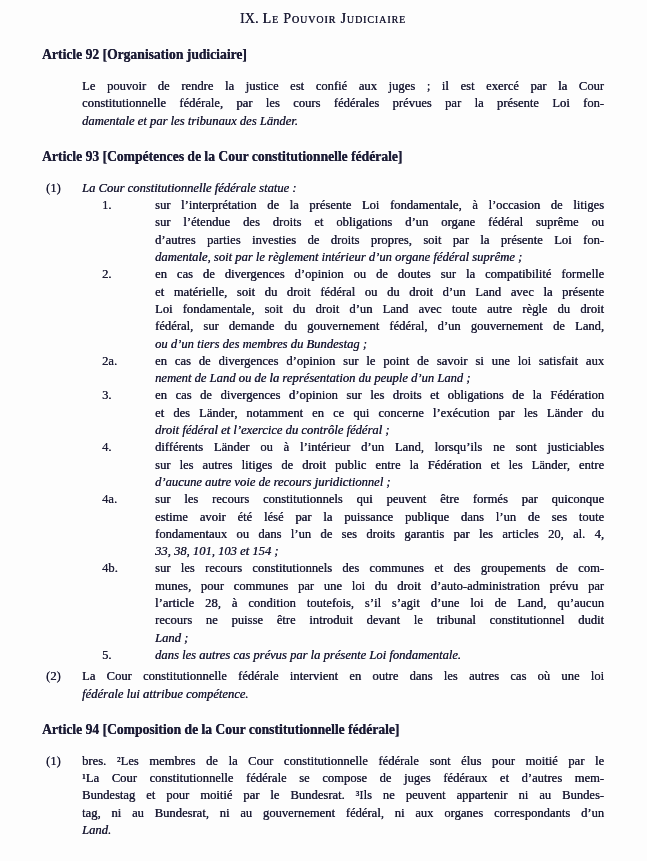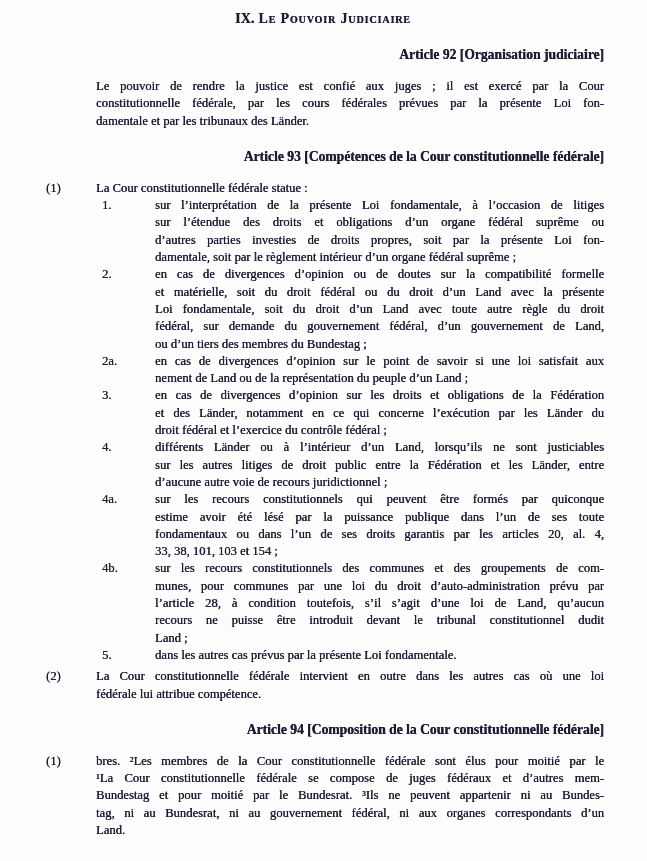--- a/index.html
+++ b/index.html
@@ -15,44 +15,43 @@
     padding: 10px 43px 0 42px;
     background: var(--paper);
     overflow: hidden;
     font-family: "Liberation Serif", "DejaVu Serif", serif;
     font-size: 12.6px;
     color: var(--ink);
     text-shadow: 0.3px 0 0 currentColor; 
   }
   .section-title {
     text-align: center;
-    font-weight: bold;
+    font-weight: normal;
     font-size: 13.8px;
     line-height: 18px;
     margin-bottom: 17px;
     letter-spacing: 0.2px;
   }
   .section-title .num { margin-right: 4px; }
   .section-title .sc { font-variant: small-caps; letter-spacing: 0.9px; }
   .article-heading {
     font-weight: bold;
     font-size: 13.6px;
     line-height: 18px;
     margin: 18px 0 14px 0;
-    text-align: right;
   }
   .para, .list-item { position: relative; line-height: 17.3px; }
   .block-label { position: absolute; top: 0; }
   .para  > .block-label { left: 4px; }
-  .para  > .block-body  { margin-left: 54px; }
+  .para  > .block-body  { margin-left: 40px; }
   .list-item > .block-label { left: 60px; }
   .list-item > .block-body  { margin-left: 113px; }
   .list-item + .para { margin-top: 4px; }
   .jline { text-align: justify; text-align-last: justify; text-justify: inter-word; }
-  .jline.last { text-align-last: auto; }
+  .jline.last { text-align-last: auto; font-style: italic; }
 </style>
 </head>
 <body>
 
 <div class="page">
   <div class="section-title">
     <span class="num">IX.</span><span class="sc">Le Pouvoir Judiciaire</span>
   </div>
   <div id="doc-content">
       <div class="article-heading">Article 92 [Organisation judiciaire]</div>

